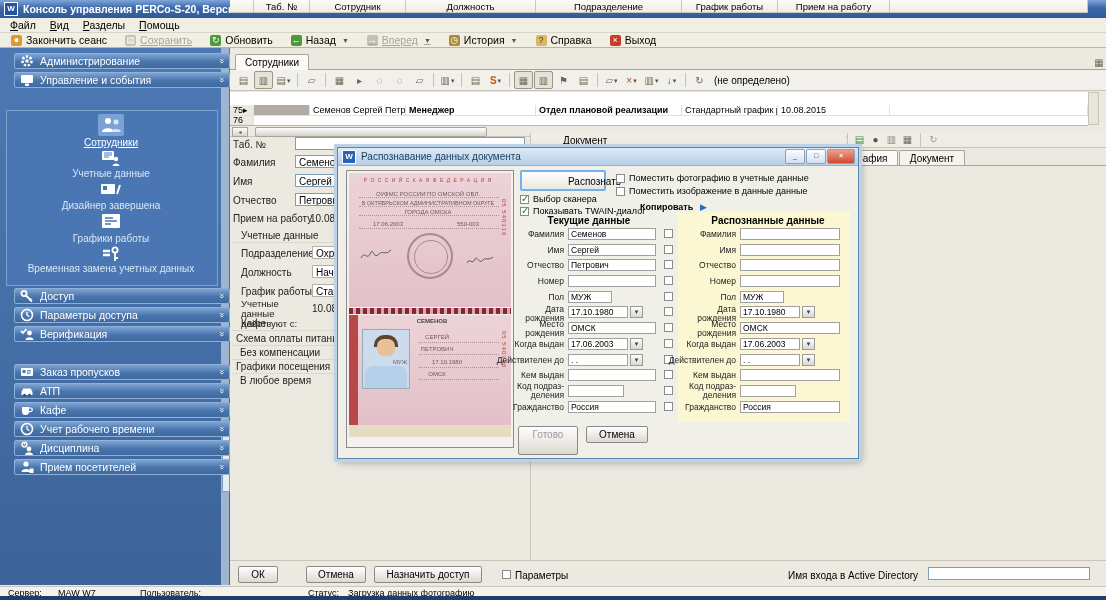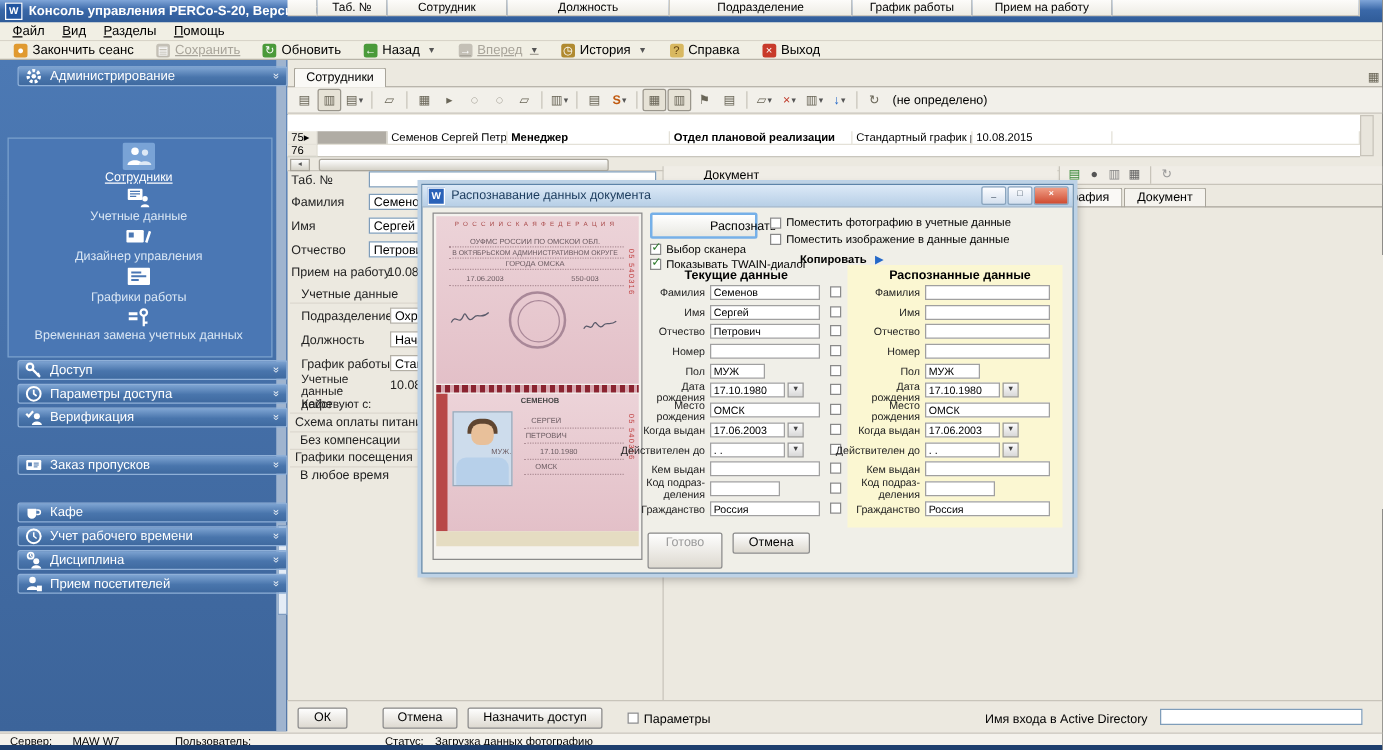--- a/index.html
+++ b/index.html
@@ -168,20 +168,28 @@
   <div class="abs sthumb"></div>
 
   <div class="sec" style="top:53px">
     <svg class="sico" viewBox="0 0 14 14">
         <circle cx="7" cy="7" r="4.5" fill="none" stroke="#fff" stroke-width="2.6" stroke-dasharray="2.3 1.6"></circle>
         <circle cx="7" cy="7" r="1.8" fill="#fff"></circle>
       </svg>
     <span>Администрирование</span>
       <span class="chev">»</span>
   </div>
+  <div class="sec" style="top:72px">
+    <svg class="sico" viewBox="0 0 14 14">
+        <rect x="1" y="2" width="12" height="8" rx="1" fill="#fff"></rect>
+        <rect x="5" y="10.5" width="4" height="2.5" fill="#fff"></rect>
+      </svg>
+    <span>Управление и события</span>
+      <span class="chev">»</span>
+  </div>
 
   <div class="abs ppanel"></div>
   <div class="picon" style="top:114px"><svg width="26" height="22" viewBox="0 0 26 22">
         <rect x="0" y="0" width="26" height="22" rx="2" fill="#79a3d6"></rect>
         <circle cx="10" cy="7" r="3" fill="#fff"></circle>
         <path d="M4 18c0-5 12-5 12 0z" fill="#fff"></path>
         <circle cx="18" cy="8" r="2.5" fill="#dce8f5"></circle>
         <path d="M13 18c0-4 10-4 10 0z" fill="#dce8f5"></path>
       </svg></div>
   <div class="pitem sel" style="top:137px">Сотрудники</div>
@@ -190,21 +198,21 @@
         <path d="M2 3h8M2 5h8M2 7h5" stroke="#4a77b4" stroke-width="1"></path>
         <circle cx="14" cy="9" r="2.2" fill="#fff"></circle>
         <path d="M10.5 16c0-3.5 7-3.5 7 0z" fill="#fff"></path>
       </svg></div>
   <div class="pitem" style="top:168px">Учетные данные</div>
   <div class="picon" style="top:182px"><svg width="20" height="14" viewBox="0 0 20 14">
         <rect x="0" y="2" width="14" height="10" rx="1" fill="#fff"></rect>
         <rect x="2" y="4" width="4" height="4" fill="#4a77b4"></rect>
         <path d="M16 12l3-9" stroke="#fff" stroke-width="2"></path>
       </svg></div>
-  <div class="pitem" style="top:200px">Дизайнер управления</div>
+  <div class="pitem" style="top:200px">Дизайнер завершена</div>
   <div class="picon" style="top:214px"><svg width="18" height="14" viewBox="0 0 18 14">
         <rect x="0" y="0" width="18" height="14" rx="1" fill="#fff"></rect>
         <path d="M3 4h8M3 7h12M3 10h6" stroke="#4a77b4" stroke-width="1.6"></path>
       </svg></div>
   <div class="pitem" style="top:233px">Графики работы</div>
   <div class="picon" style="top:246px"><svg width="18" height="16" viewBox="0 0 18 16">
         <path d="M1 5h7M1 9h7" stroke="#fff" stroke-width="2.4"></path>
         <circle cx="13" cy="4" r="2.6" fill="none" stroke="#fff" stroke-width="1.8"></circle>
         <path d="M13 7v8m0-3h3" stroke="#fff" stroke-width="1.8"></path>
       </svg></div>
@@ -235,20 +243,29 @@
     <span>Верификация</span>
       <span class="chev">»</span>
   </div>
   <div class="sec" style="top:364px">
     <svg class="sico" viewBox="0 0 14 14">
         <rect x="1" y="3" width="12" height="8" rx="1" fill="#fff"></rect>
         <rect x="2.5" y="5" width="3" height="3" fill="#4975ac"></rect>
         <path d="M7 5.5h4M7 7h4M7 8.5h3" stroke="#4975ac" stroke-width=".8"></path>
       </svg>
     <span>Заказ пропусков</span>
+      <span class="chev">»</span>
+  </div>
+  <div class="sec" style="top:383px">
+    <svg class="sico" viewBox="0 0 14 14">
+        <path d="M1.5 8l1.8-3.5h7.4L12.5 8v3h-11z" fill="#fff"></path>
+        <circle cx="4.5" cy="11" r="1.3" fill="#2c4a72"></circle>
+        <circle cx="9.5" cy="11" r="1.3" fill="#2c4a72"></circle>
+      </svg>
+    <span>АТП</span>
       <span class="chev">»</span>
   </div>
   <div class="sec" style="top:402px">
     <svg class="sico" viewBox="0 0 14 14">
         <path d="M2 4h7v4.5A3.5 3.5 0 015.5 12 3.5 3.5 0 012 8.5z" fill="#fff"></path>
         <path d="M9 5h1.5a1.8 1.8 0 010 3.6H9" fill="none" stroke="#fff" stroke-width="1.2"></path>
       </svg>
     <span>Кафе</span>
       <span class="chev">»</span>
   </div>

